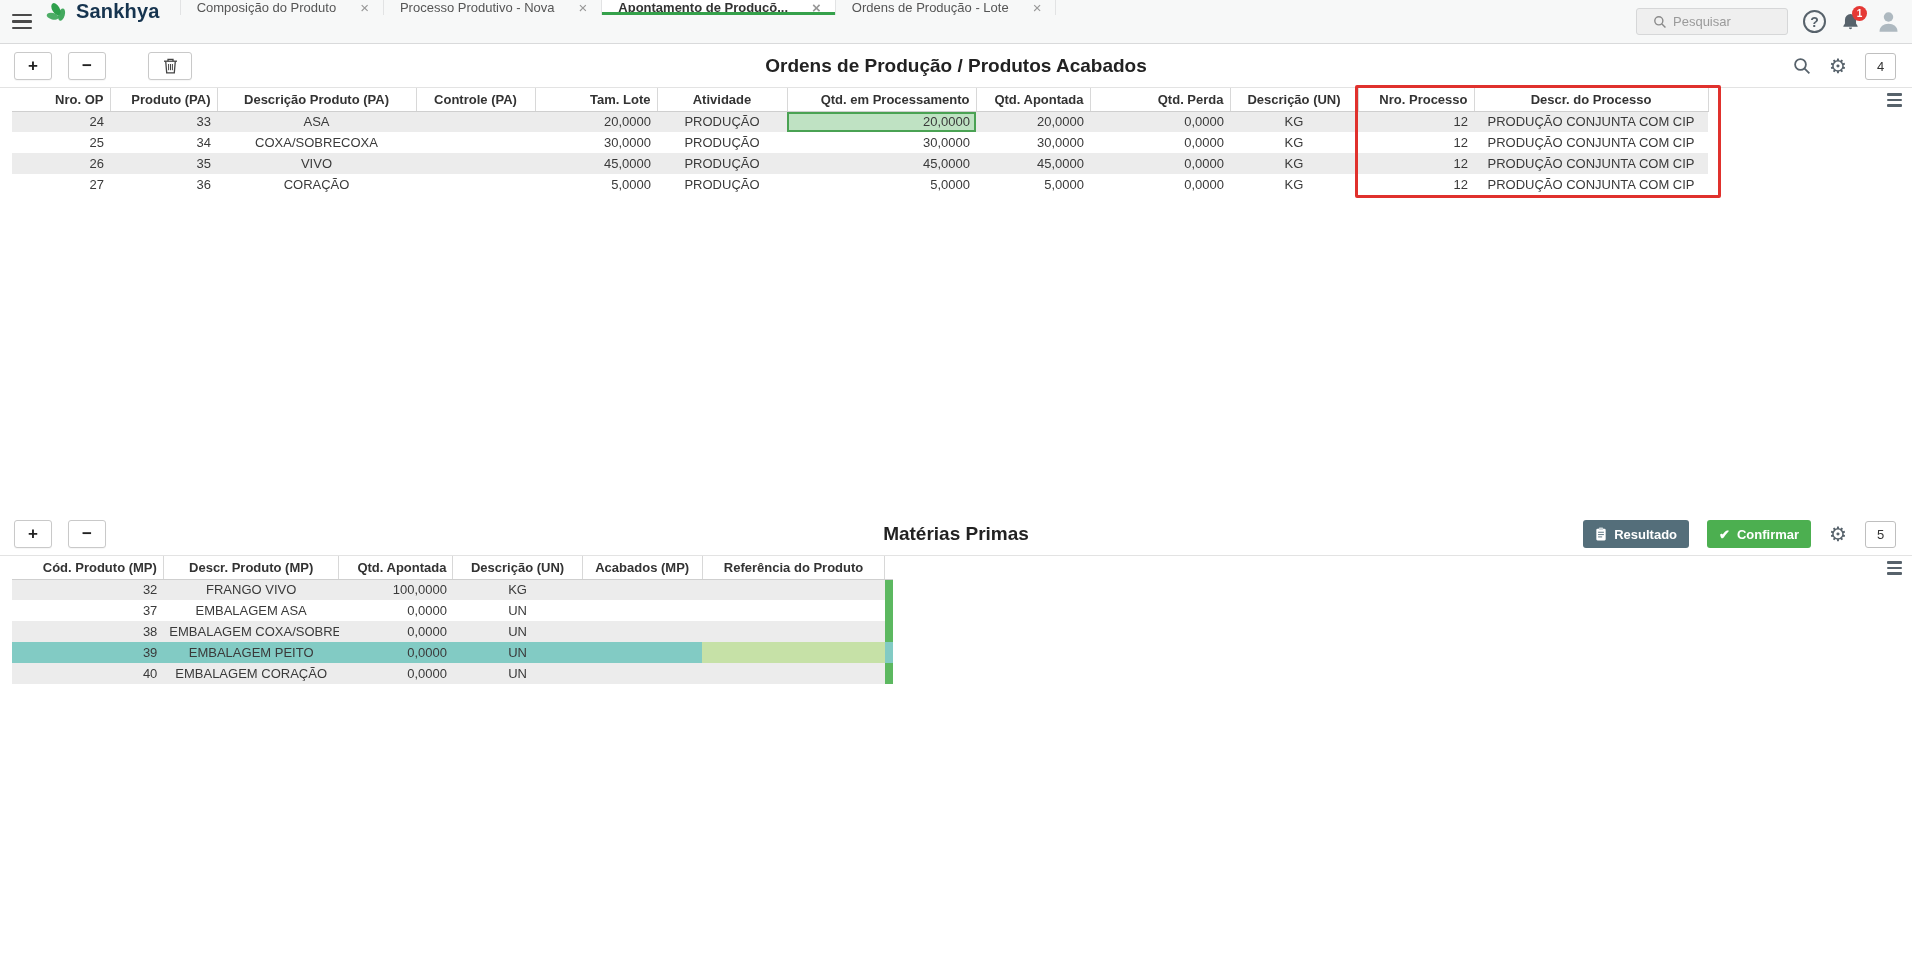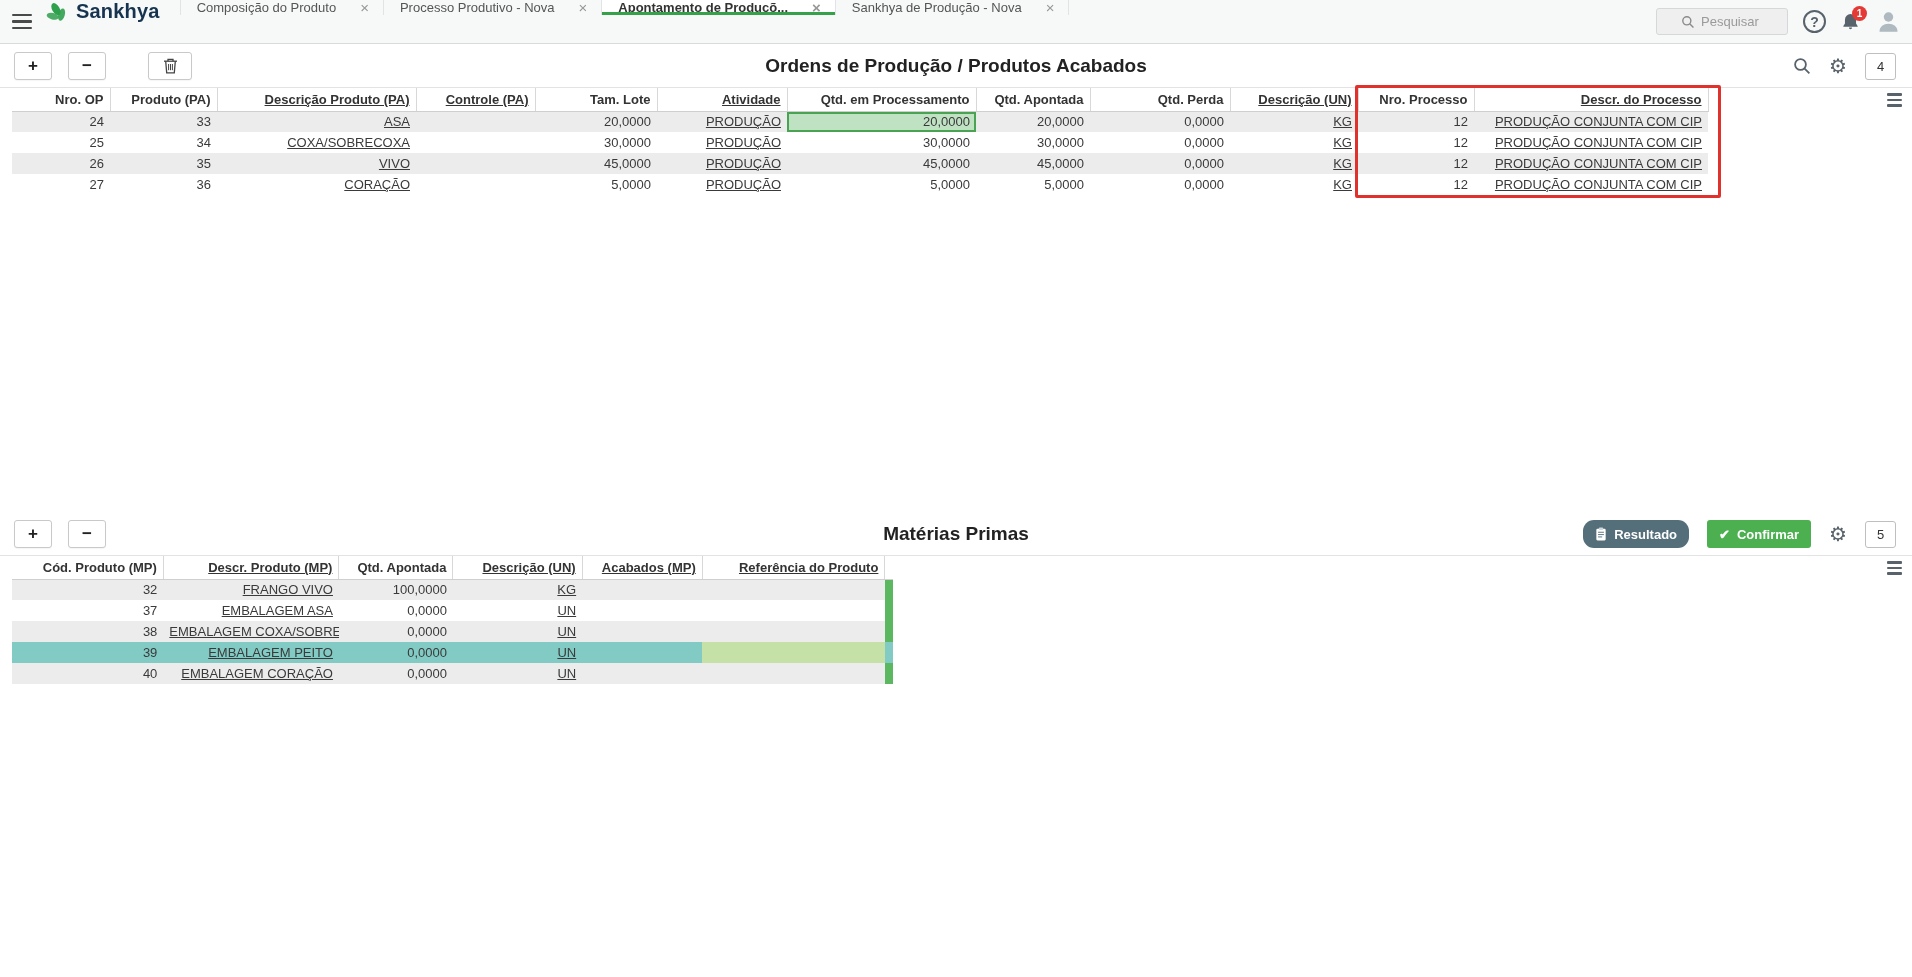--- a/index.html
+++ b/index.html
@@ -47,23 +47,23 @@
   .tab.active::after {
     content: ""; position: absolute; left: 0; right: 0; bottom: 0;
     height: 3px; background: #35a14b;
   }
   .topbar-right {
     margin-left: auto;
     display: flex; align-items: center; gap: 15px;
     padding-right: 10px;
   }
   .searchbox {
-    width: 132px; height: 27px;
+    width: 152px; height: 27px;
     background: #efefef; border: 1px solid #d6d7d8; border-radius: 3px;
-    display: flex; align-items: center; gap: 6px; padding: 0 24px;
+    display: flex; align-items: center; gap: 6px; padding: 0 16px;
   }
   .searchbox input {
     border: none; outline: none; background: transparent;
     width: 100%; font-size: 13px; color: #333;
     font-family: "Liberation Sans", sans-serif;
   }
   .searchbox input::placeholder { color: #9a9a9a; }
   .help-circle {
     width: 23px; height: 23px; border-radius: 50%;
     border: 2px solid #57626b; color: #57626b;
@@ -120,40 +120,40 @@
     display: grid; place-items: center;
     font-size: 13px; color: #333;
   }
   .btn-dark, .btn-green {
     height: 28px; border: none; border-radius: 3px;
     color: #fff; font-size: 13px; font-weight: bold;
     display: flex; align-items: center; gap: 7px;
     padding: 0 12px; cursor: pointer;
     font-family: "Liberation Sans", sans-serif;
   }
-  .btn-dark { background: #546e7a; border-radius: 11px; }
+  .btn-dark { background: #546e7a; }
   .btn-green { background: #4caf50; }
   .btn-green .chk { font-size: 13px; }
 
   
   table.grid { border-collapse: collapse; table-layout: fixed; margin-left: 12px; }
   .grid thead th {
     height: 23px; font-size: 13px; font-weight: bold; color: #333;
     padding: 0 6px; white-space: nowrap; overflow: hidden;
     border-right: 1px solid #d8d8d8; border-bottom: 1px solid #cfcfcf;
     background: #fff; cursor: pointer;
   }
   .grid thead th.strip-h { border-right: none; padding: 0; }
   .grid tbody td {
     height: 21px; font-size: 13px; color: #3a3a3a;
     padding: 0 6px; white-space: nowrap; overflow: hidden;
   }
   .grid tbody tr:nth-child(odd) { background: #ececec; }
   .ta-r { text-align: right; }
-  .ta-l { text-align: right; text-decoration: underline; }
+  .ta-l { text-align: center; }
   .grid tbody tr.selected td { background: #82cbc4; }
   .grid tbody tr.selected td:nth-child(6) { background: #c6e1a7; }
   .grid tbody td.strip { background: #5cb860; padding: 0; }
   .grid tbody td.cell-active { background: #bfe2c3; box-shadow: inset 0 0 0 2px #4aa253; }
 
   .grid-menu {
     position: absolute; right: 10px; top: 49px;
     display: flex; flex-direction: column; gap: 3px; cursor: pointer;
   }
   .grid-menu i { display: block; width: 15px; height: 2.5px; background: #57626b; border-radius: 1px; }
@@ -195,21 +195,21 @@
       </div>
       <div class="tab">
         <span class="tab-label">Processo Produtivo - Nova</span>
         <span class="tab-close">×</span>
       </div>
       <div class="tab active">
         <span class="tab-label">Apontamento de Produçõ...</span>
         <span class="tab-close">×</span>
       </div>
       <div class="tab">
-        <span class="tab-label">Sankhya de Produção - Nova</span>
+        <span class="tab-label">Ordens de Produção - Lote</span>
         <span class="tab-close">×</span>
       </div>
     </nav>
 
   <div class="topbar-right">
     <div class="searchbox">
       <span style="display:flex;">
         <svg width="14" height="14" viewBox="0 0 18 18">
             <circle cx="7.5" cy="7.5" r="5.2" fill="none" stroke="#8a8a8a" stroke-width="1.8"></circle>
             <path d="M11.5 11.5L16 16" stroke="#8a8a8a" stroke-width="1.8"></path>

